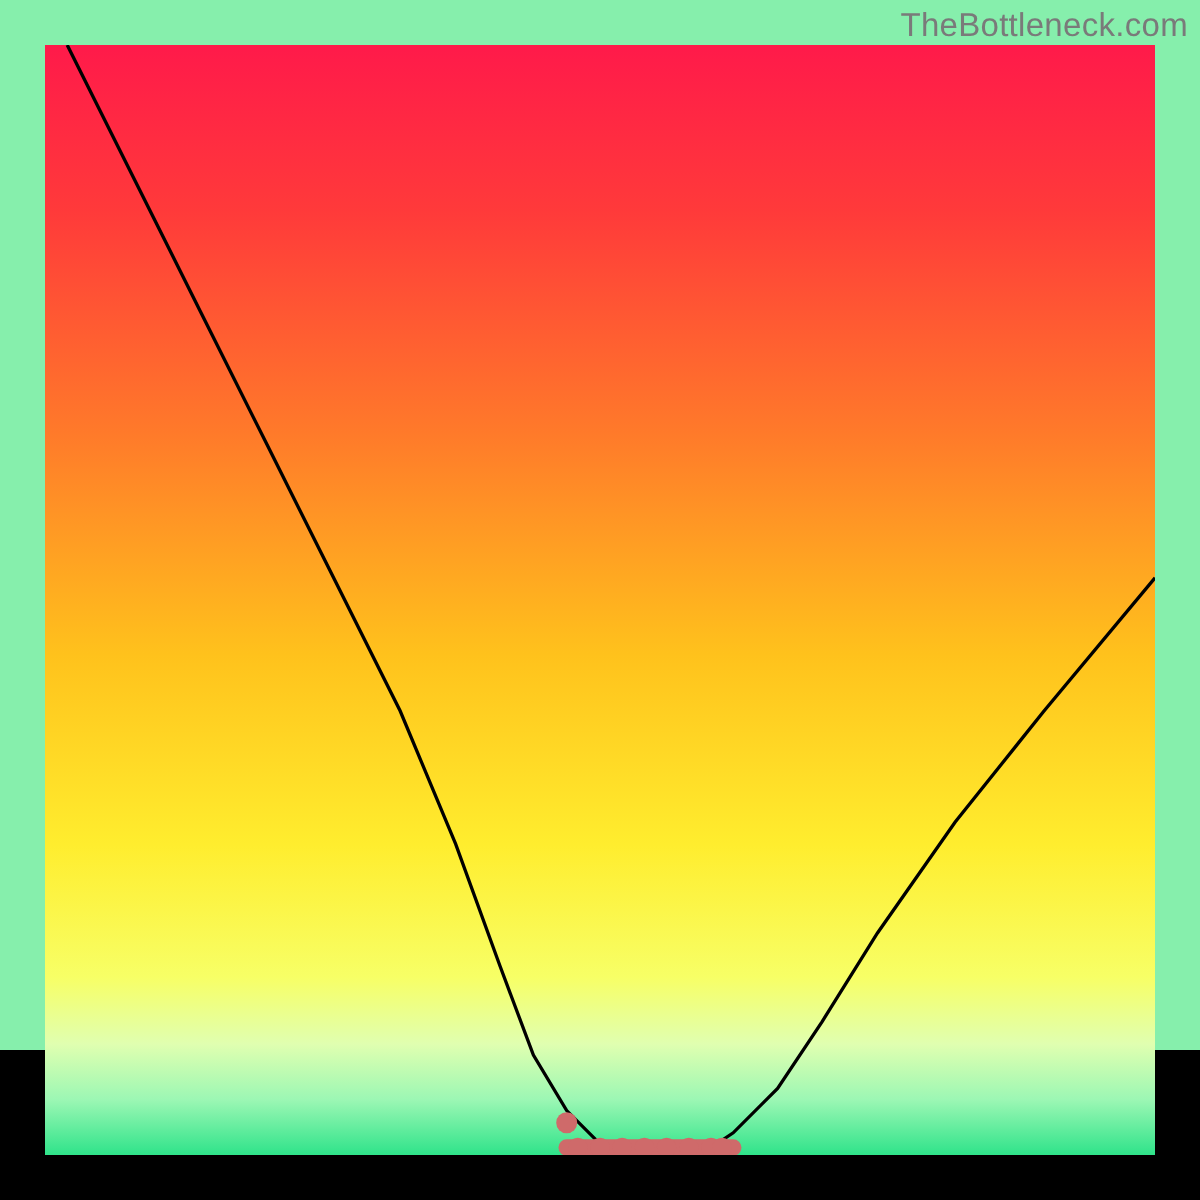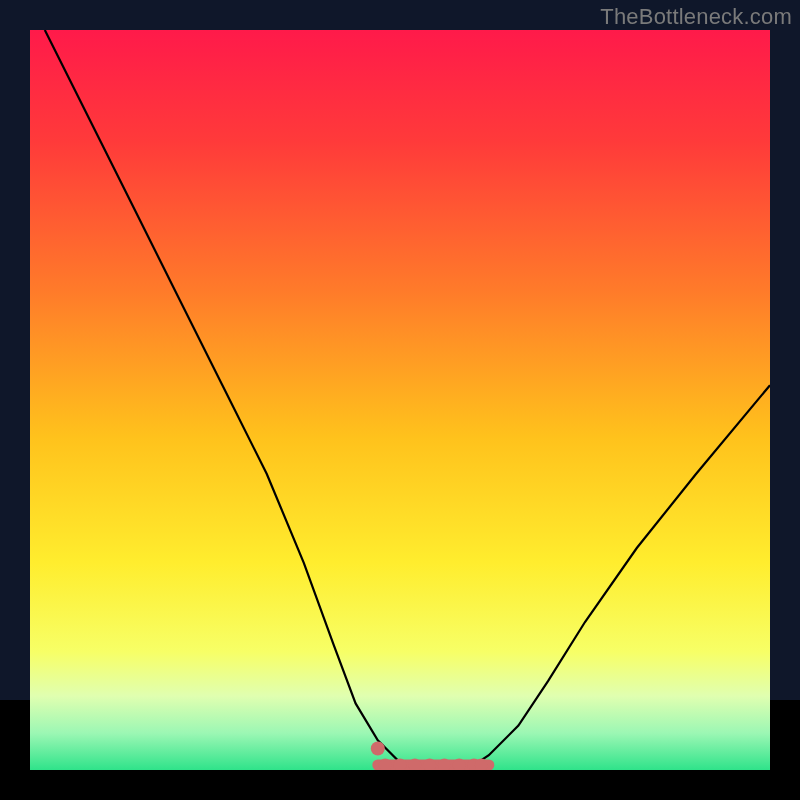--- a/index.html
+++ b/index.html
@@ -8,21 +8,21 @@
     width: 800px;
     height: 800px;
     background: #000;
     overflow: hidden;
     font-family: Arial, Helvetica, sans-serif;
   }
   .frame {
     position: relative;
     width: 800px;
     height: 700px;
-    background: #0f172a;
+    background: #86efac;
   }
   .plot {
     position: absolute;
     left: 30px;
     top: 30px;
     width: 740px;
     height: 740px;
     overflow: hidden;
   }
   .watermark {

